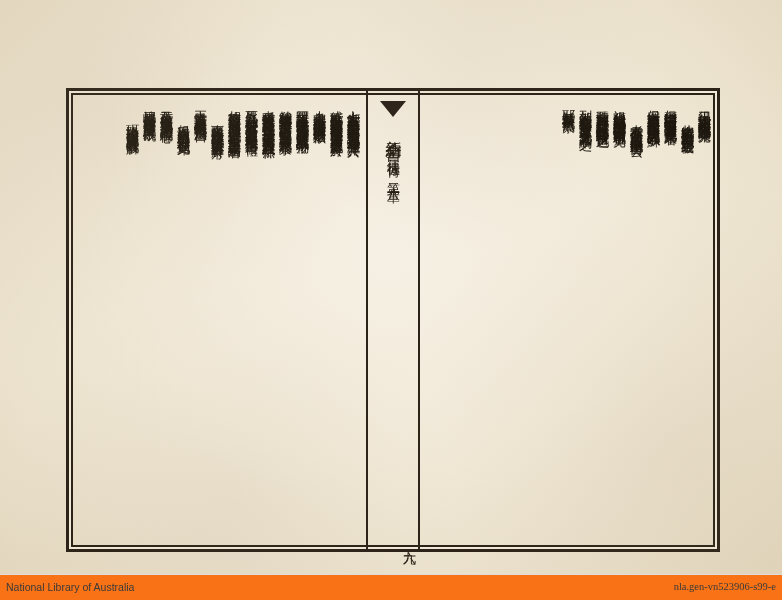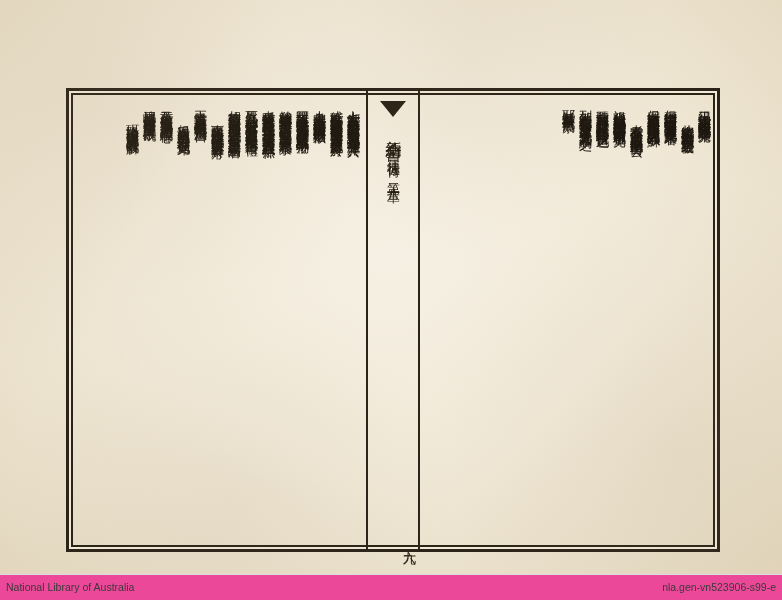--- a/index.html
+++ b/index.html
@@ -135,39 +135,39 @@
   }
   .col.indent { padding-top: 16px; }
 
   
   #meta {
     position: absolute;
     left: 0;
     top: 574px;
     width: 782px;
     height: 26px;
-    background: #ec4899;
+    background: #f97316;
     border-top: 1px solid #dddddd;
     box-sizing: border-box;
   }
   #meta-left {
     position: absolute;
     left: 6px;
     top: 6px;
     font-size: 10.5px;
     color: #3a3a3a;
     font-family: "Liberation Sans", sans-serif;
   }
   #meta-right {
     position: absolute;
     right: 6px;
     top: 6px;
     font-size: 10.5px;
     color: #3a3a3a;
-    font-family: Liberation Sans, sans-serif;
+    font-family: Liberation Serif, serif;
   }
 </style>
 </head>
 <body>
 
 <div id="scan">
 
   <div id="frame">
 
     <div id="right-half" class="half">

